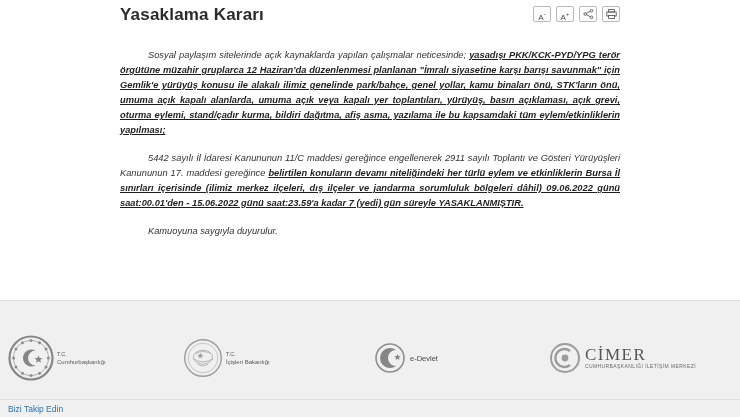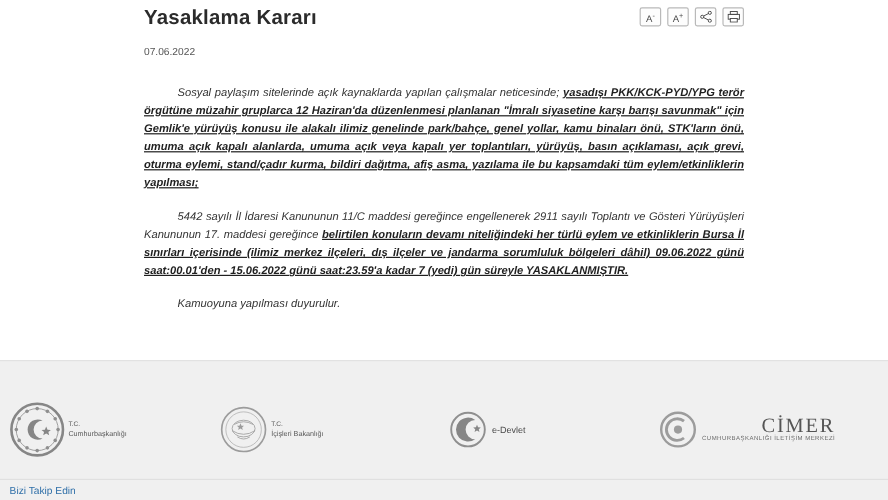--- a/index.html
+++ b/index.html
@@ -120,21 +120,21 @@
     align-items: center;
   }
   .logo-cell {
     display: flex;
     align-items: center;
     gap: 3px;
   }
   .logo-cell.c1 { margin-left: 8px; width: 175px; }
   .logo-cell.c2 { margin-left: 0px; width: 190px; }
   .logo-cell.c3 { margin-left: 0px; width: 175px; }
-  .logo-cell.c4 { margin-left: 0px; width: 190px; text-align: right; }
+  .logo-cell.c4 { margin-left: 0px; width: 190px; }
   .emblem {
     flex: 0 0 auto;
     opacity: 0.82;
   }
   .logo-text {
     font-size: 6px;
     line-height: 8px;
     color: #5a5a5a;
   }
   .logo-text .l1 { font-size: 5.5px; }
@@ -202,31 +202,30 @@
           <div class="tool-btn">
             <svg width="11" height="10" viewBox="0 0 11 10">
               <rect x="2.6" y="0.6" width="5.8" height="2.4" fill="none" stroke="#4a4a4a" stroke-width="0.8"></rect>
               <rect x="0.8" y="3" width="9.4" height="4" fill="none" stroke="#4a4a4a" stroke-width="0.8"></rect>
               <rect x="2.6" y="6.4" width="5.8" height="3" fill="#ffffff" stroke="#4a4a4a" stroke-width="0.8"></rect>
             </svg>
           </div>
         </div>
       </div>
 
-      <div class="date">07.06.2022</div>
 
       <div class="body-text">
         <p>
           <span>Sosyal paylaşım sitelerinde açık kaynaklarda yapılan çalışmalar neticesinde; </span><span class="u">yasadışı PKK/KCK-PYD/YPG terör örgütüne müzahir gruplarca 12 Haziran'da düzenlenmesi planlanan "İmralı siyasetine karşı barışı savunmak" için Gemlik'e yürüyüş konusu ile alakalı ilimiz genelinde park/bahçe, genel yollar, kamu binaları önü, STK'ların önü, umuma açık kapalı alanlarda, umuma açık veya kapalı yer toplantıları, yürüyüş, basın açıklaması, açık grevi, oturma eylemi, stand/çadır kurma, bildiri dağıtma, afiş asma, yazılama ile bu kapsamdaki tüm eylem/etkinliklerin yapılması;</span>
         </p>
         <p>
           <span>5442 sayılı İl İdaresi Kanununun 11/C maddesi gereğince engellenerek 2911 sayılı Toplantı ve Gösteri Yürüyüşleri Kanununun 17. maddesi gereğince </span><span class="u">belirtilen konuların devamı niteliğindeki her türlü eylem ve etkinliklerin Bursa İl sınırları içerisinde (ilimiz merkez ilçeleri, dış ilçeler ve jandarma sorumluluk bölgeleri dâhil) 09.06.2022 günü saat:00.01'den - 15.06.2022 günü saat:23.59'a kadar 7 (yedi) gün süreyle YASAKLANMIŞTIR.</span>
         </p>
         <p class="noindent">
-          <span>Kamuoyuna yapılması duyurulur.</span>
+          <span>Kamuoyuna saygıyla duyurulur.</span>
         </p>
       </div>
 
     </div>
   </div>
 
   <div class="footer">
     <div class="logos">
 
       <div class="logo-cell c1">

